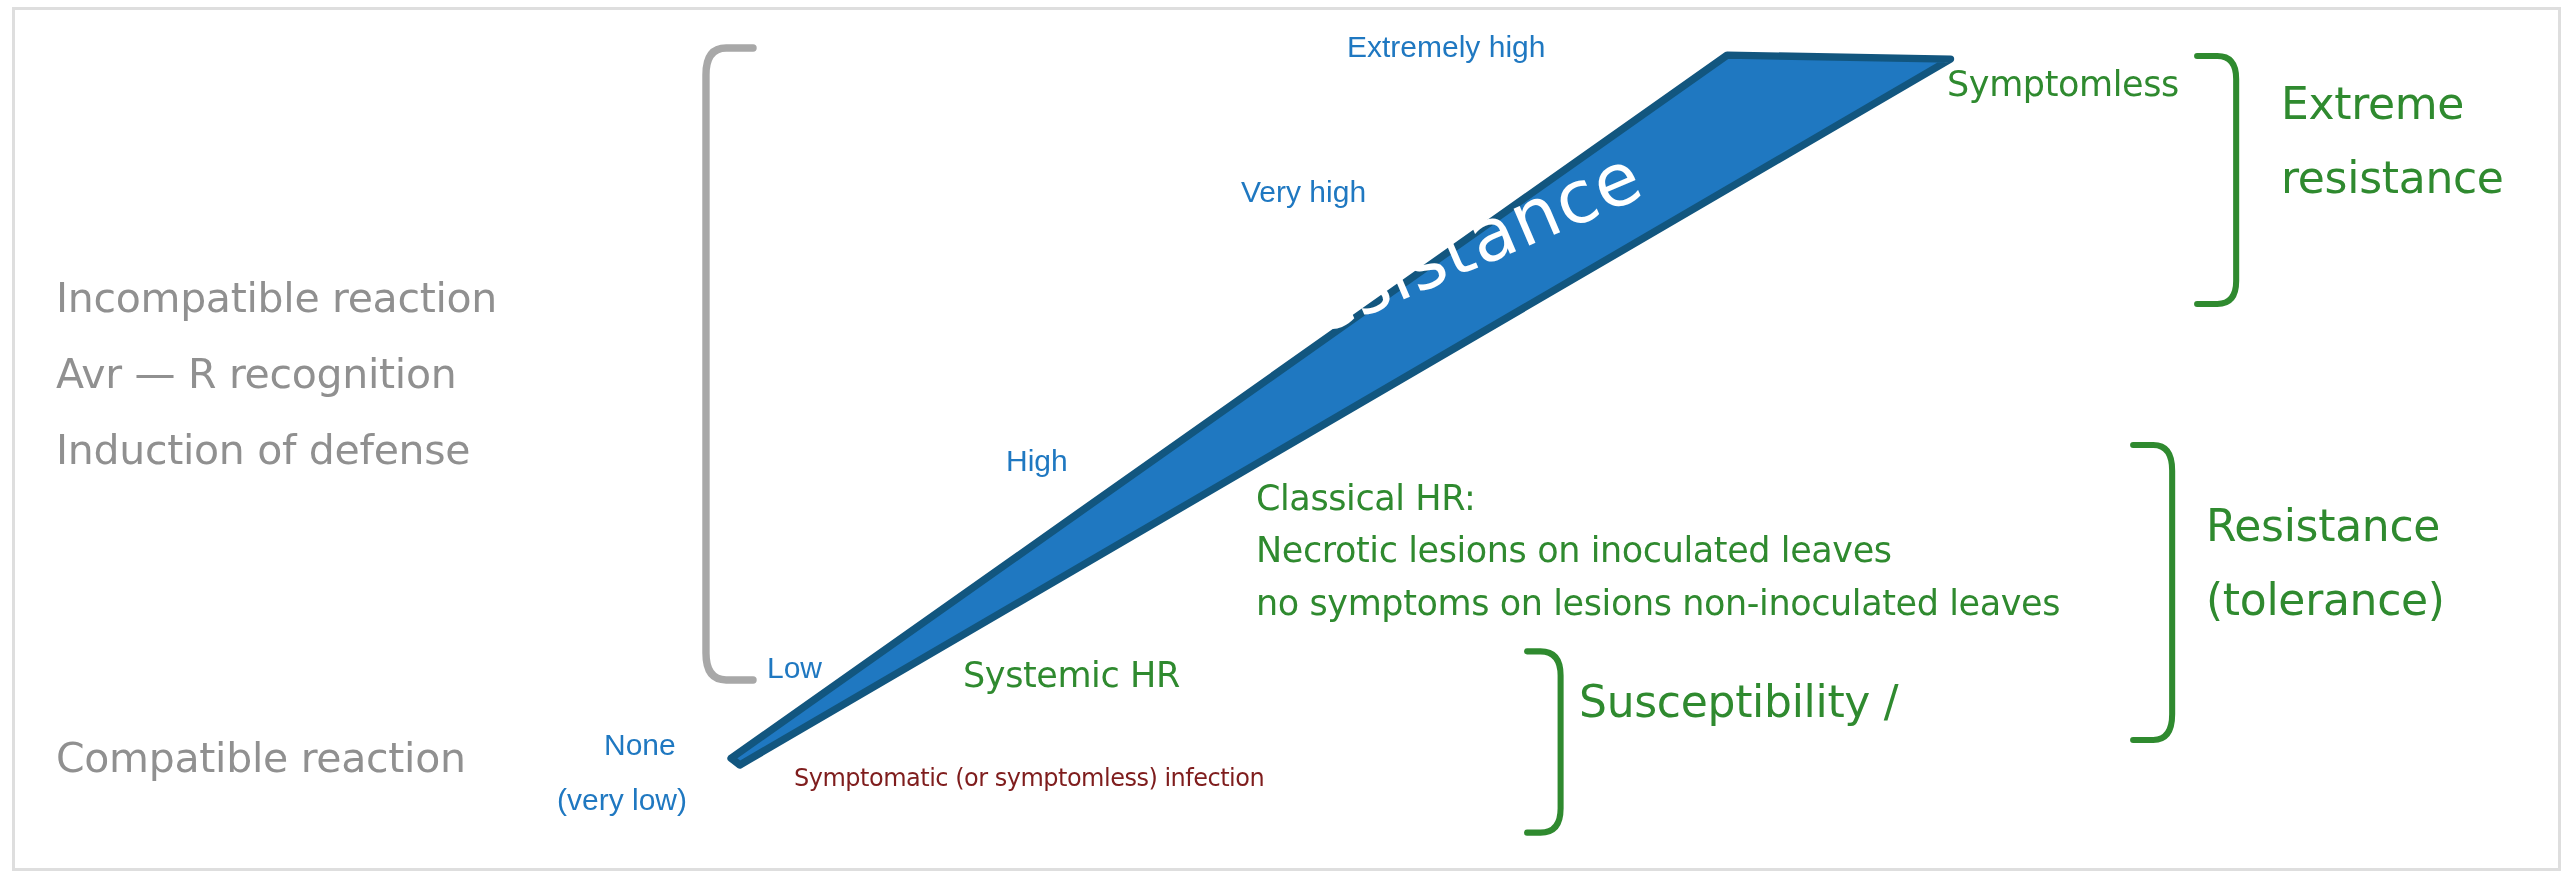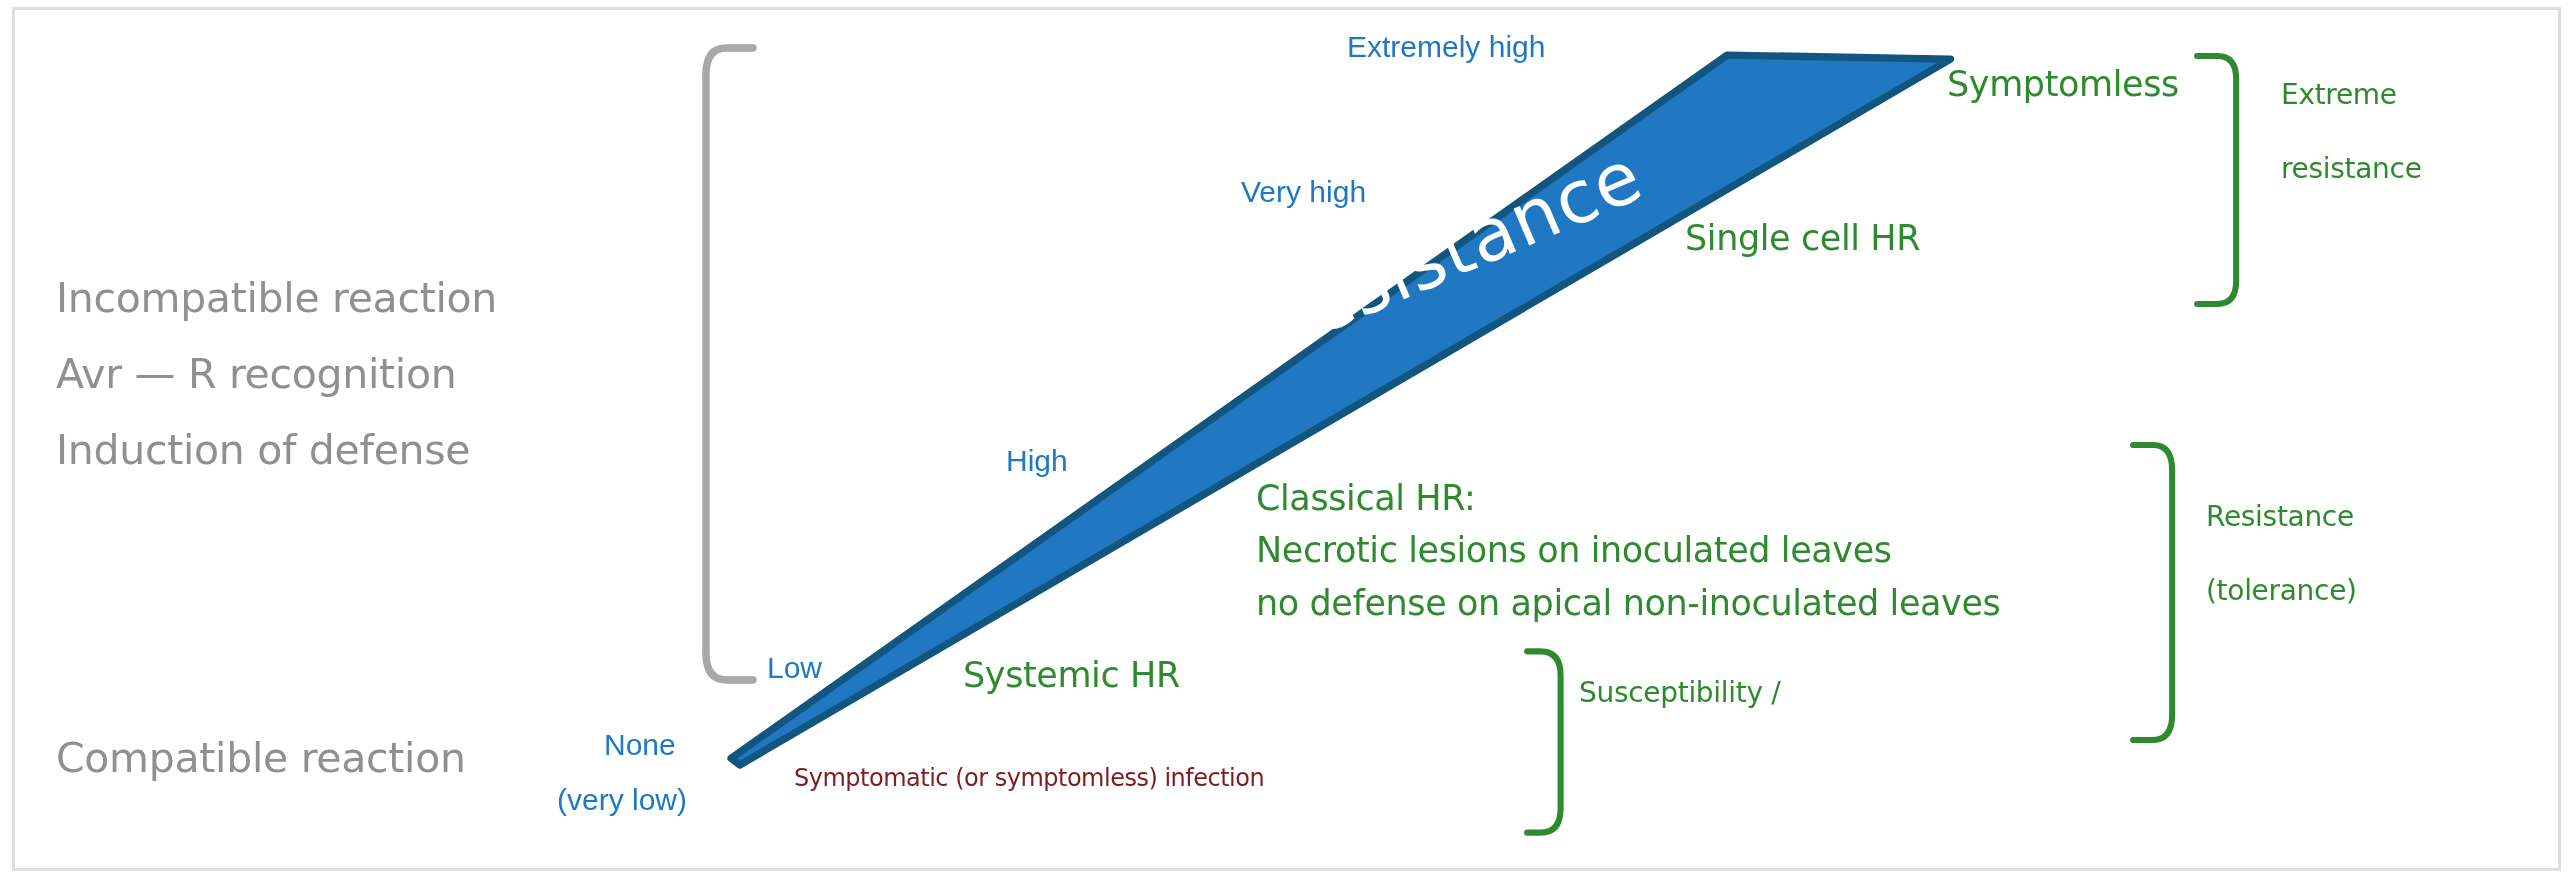--- a/index.html
+++ b/index.html
@@ -47,21 +47,21 @@
   .green-small {
     color: #2f8a2f;
     font-family: "DejaVu Sans", sans-serif;
     font-size: 35px;
     letter-spacing: -0.4px;
   }
   
   .green-large {
     color: #2f8a2f;
     font-family: "DejaVu Sans", sans-serif;
-    font-size: 28px;
+    font-size: 44px;
     letter-spacing: -0.3px;
   }
   
   .red-label {
     color: #7f1d1d;
     font-family: "DejaVu Sans", sans-serif;
     font-size: 24px;
     letter-spacing: -0.5px;
     margin-left: 15px;
   }
@@ -122,25 +122,24 @@
   <div class="txt blue-label" style="left:1006px; top:444px;">High</div>
 
   <div class="txt blue-label" style="left:767px; top:651px;">Low</div>
 
   <div class="txt blue-label" style="left:604px; top:728px;">None</div>
 
   <div class="txt blue-label" style="left:557px; top:783px;">(very low)</div>
 
   <div class="txt green-small" style="left:1947px; top:65px;">Symptomless</div>
 
-  <div class="txt green-small" style="left:1685px; top:219px;">Single cell HR</div>
 
   <div class="txt green-small" style="left:1256px; top:479px;">Classical HR:</div>
   <div class="txt green-small" style="left:1256px; top:531px;">Necrotic lesions on inoculated leaves</div>
-  <div class="txt green-small" style="left:1256px; top:584px;">no defense on apical non-inoculated leaves</div>
+  <div class="txt green-small" style="left:1256px; top:584px;">no symptoms on lesions non-inoculated leaves</div>
 
   <div class="txt green-small" style="left:963px; top:656px;">Systemic HR</div>
 
   <div class="txt red-label" style="left:779px; top:765px;">Symptomatic (or symptomless) infection</div>
 
   <div class="bracket" style="left:2193px; top:52px;">
     <svg width="54" height="256" viewBox="0 0 80 380">
       <path d="M 6 6 L 36 6 Q 64 6 64 40 L 64 340 Q 64 374 36 374 L 6 374" fill="none" stroke="#2f8a2f" stroke-width="9" stroke-linecap="round"></path>
     </svg>
   </div>

